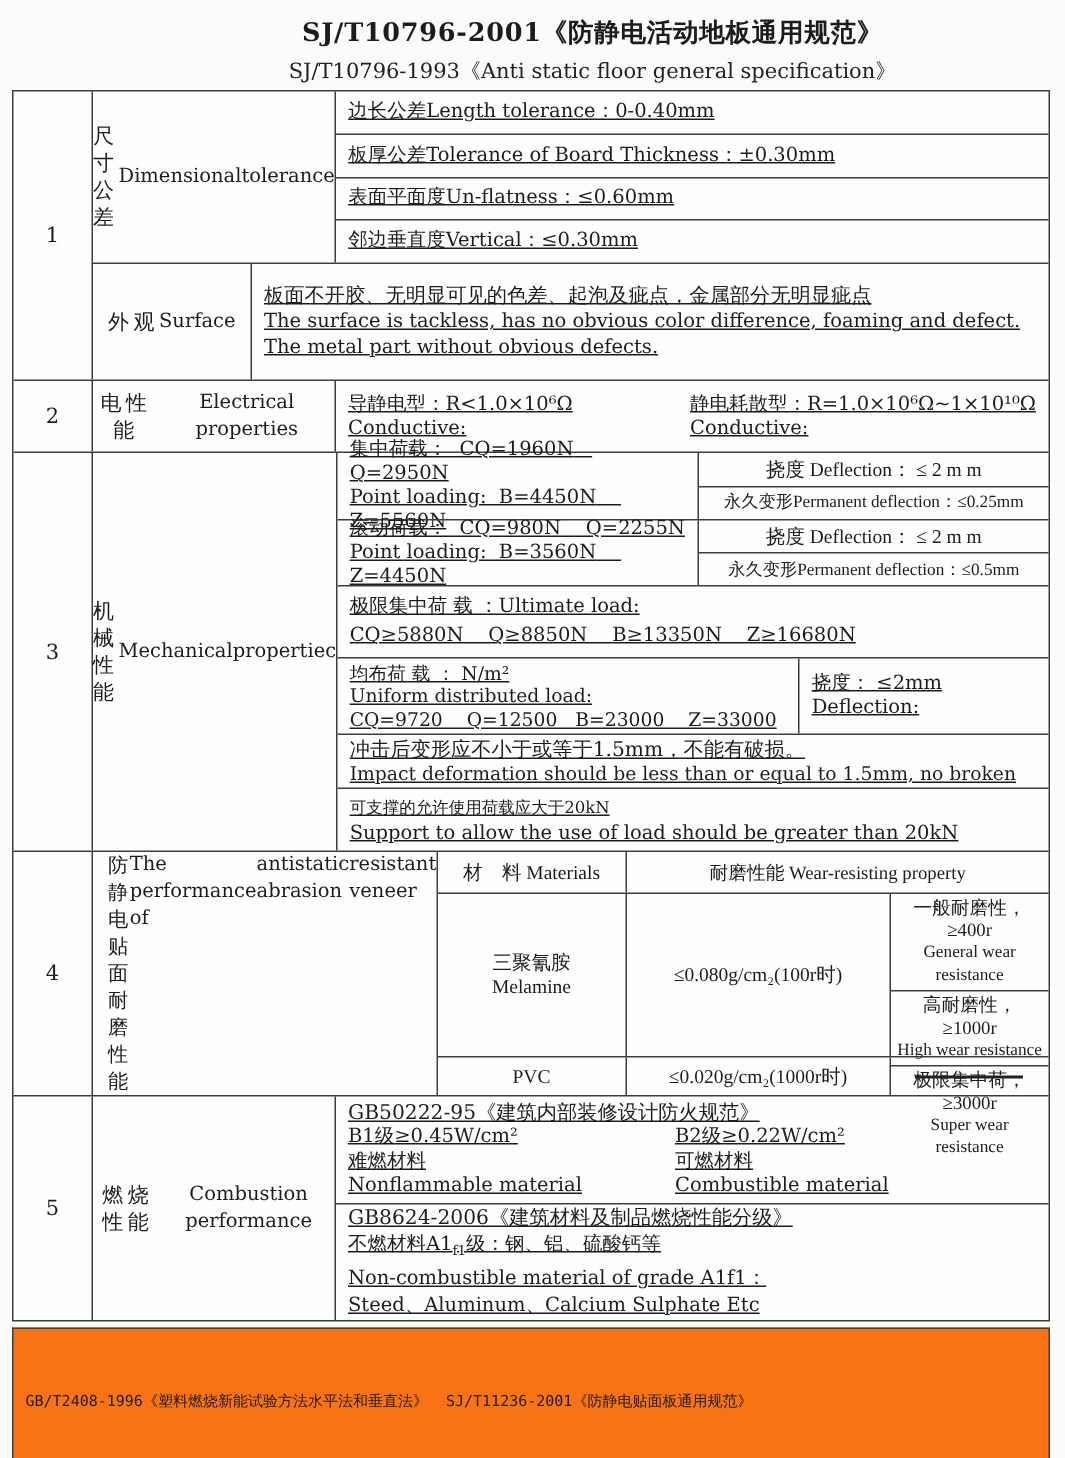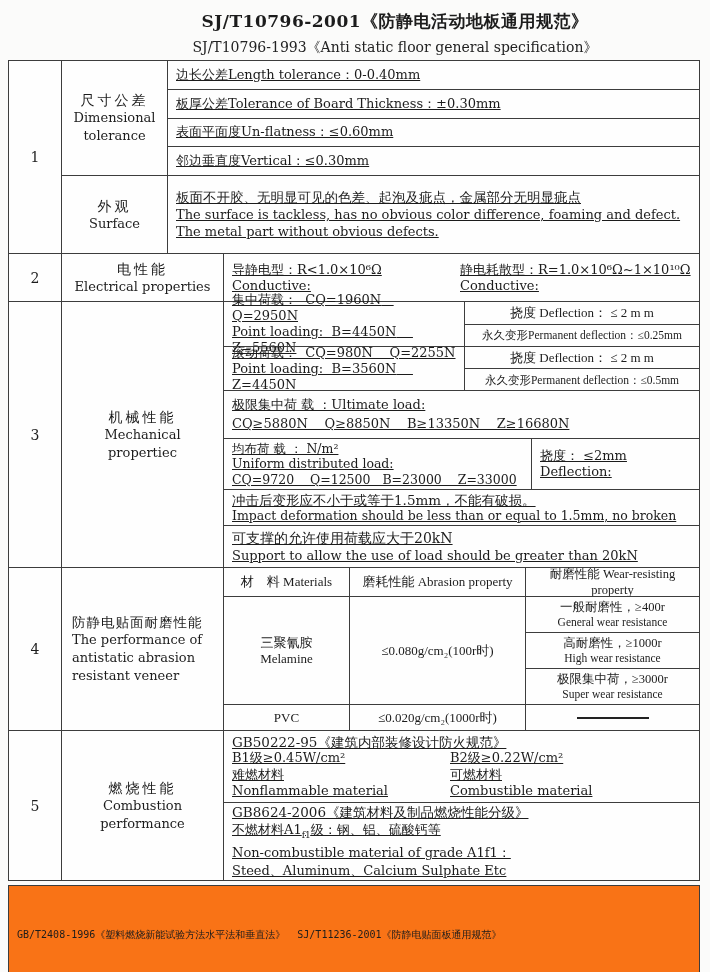--- a/index.html
+++ b/index.html
@@ -7,21 +7,21 @@
   .page { position:relative; width:710px; height:972px; background:#fbfbfa; color:#1c1c1c; overflow:hidden; }
   .titles { position:absolute; top:10px; left:0; width:710px; text-align:center;margin-left:40px; }
   .t1 { font-size:17px; font-weight:bold; letter-spacing:0.5px; }
   .t2 { font-size:14px; margin-top:6px; color:#222; }
 
   .tbl { position:absolute; top:60px; left:8px; width:692px; border:1px solid #3d3d3d; background:#fefefe; }
   .sec { display:flex; width:100%; }
   .bt { border-top:1px solid #3d3d3d; }
   .bl { border-left:1px solid #3d3d3d; }
   .numcell { flex:0 0 52px; display:flex; align-items:center; justify-content:center; font-size:14px; }
-  .labelcell { display:flex; flex-direction:column; align-items:center; justify-content:center; text-align:center; line-height:18px; }
+  .labelcell { display:flex; flex-direction:row; align-items:center; justify-content:center; text-align:center; line-height:18px; }
   .w105 { flex:0 0 105px; }
   .w162 { flex:0 0 162px; }
   .zh { font-size:14px; letter-spacing:3px; }
   .en { font-size:13px; }
   .grow { flex:1; display:flex; flex-direction:column; }
   .hrow { display:flex; }
   .cell { padding:2px 8px; display:flex; flex-direction:column; justify-content:center; font-size:13px; line-height:16px;text-decoration:underline; }
   .ccell { display:flex; flex-direction:column; align-items:center; justify-content:center; text-align:center; font-size:13px; line-height:16px; padding:2px 4px;font-family:Liberation Serif, serif; }
   .pre { white-space:pre-wrap; }
   .small { font-size:11.5px; }
@@ -143,40 +143,39 @@
             <span>Deflection:</span>
           </div>
         </div>
 
         <div class="cell bt" style="height:36px">
           <span style="font-size:13.5px">冲击后变形应不小于或等于1.5mm，不能有破损。</span>
           <span class="mid">Impact deformation should be less than or equal to 1.5mm, no broken</span>
         </div>
 
         <div class="cell bt" style="height:42px; line-height:17px;">
-          <span style="font-size:14px">可支撑的允许使用荷载应大于20kN</span>
+          <span style="font-size:11px">可支撑的允许使用荷载应大于20kN</span>
           <span>Support to allow the use of load should be greater than 20kN</span>
         </div>
 
       </div>
     </div>
 
     <div class="sec bt" style="height:163px">
       <div class="numcell">4</div>
       <div class="bl labelcell w162" style="align-items:flex-start; text-align:left; padding-left:10px;">
         <span style="font-size:13.5px; letter-spacing:1px;">防静电贴面耐磨性能</span>
         <span class="en">The performance of</span>
         <span class="en">antistatic abrasion</span>
         <span class="en">resistant veneer</span>
       </div>
       <div class="bl grow">
 
         <div class="hrow" style="height:28px">
           <div class="ccell" style="flex:0 0 125px">材　料 Materials</div>
-          <div class="bl ccell" style="flex:0 0 176px">磨耗性能  Abrasion property</div>
           <div class="bl ccell mid" style="flex:1">耐磨性能  Wear-resisting property</div>
         </div>
 
         <div class="hrow bt" style="height:109px">
           <div class="ccell" style="flex:0 0 125px">
             <span>三聚氰胺</span>
             <span>Melamine</span>
           </div>
           <div class="bl ccell" style="flex:0 0 176px">≤0.080g/cm₂(100r时)</div>
           <div class="bl grow">

